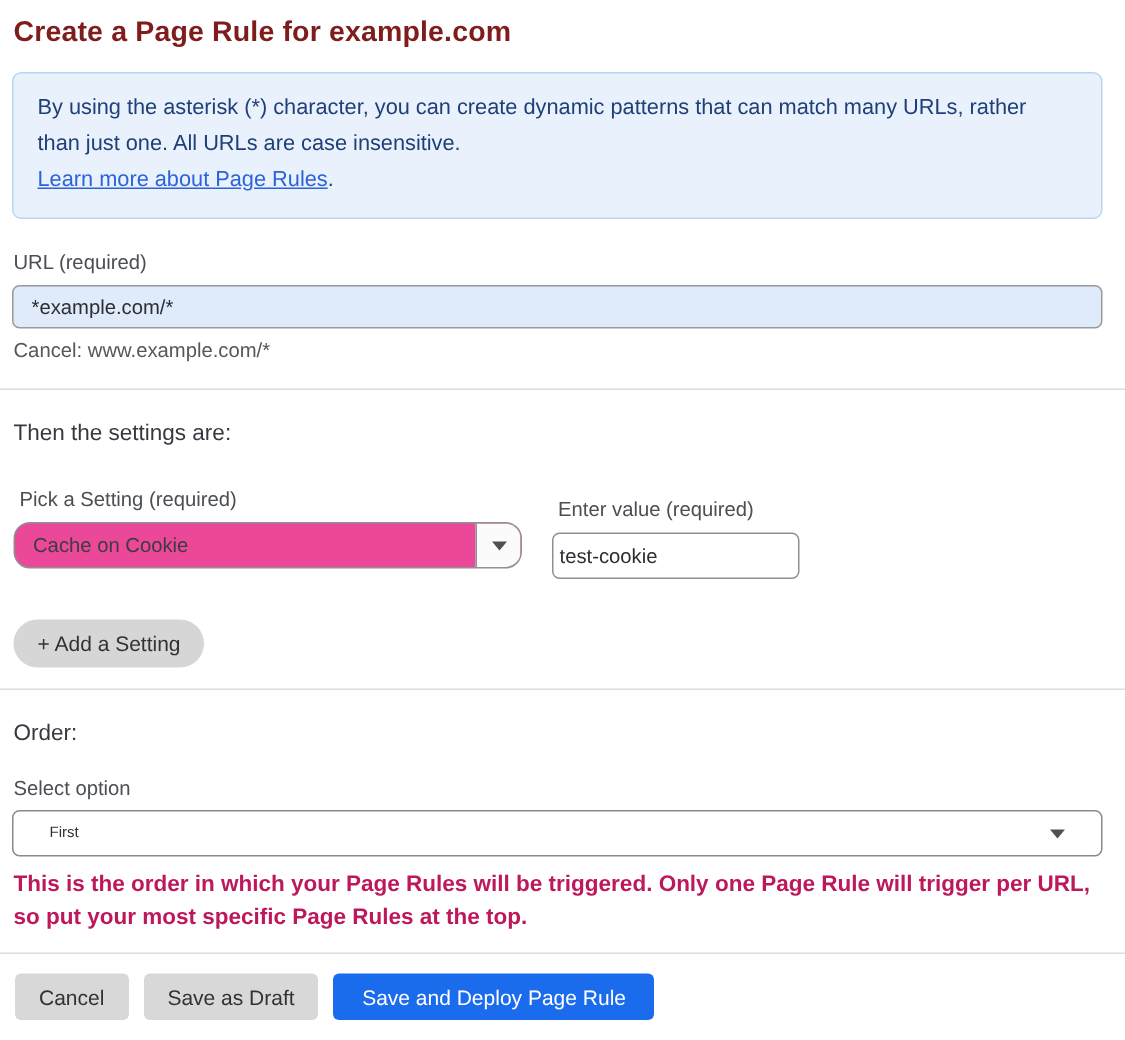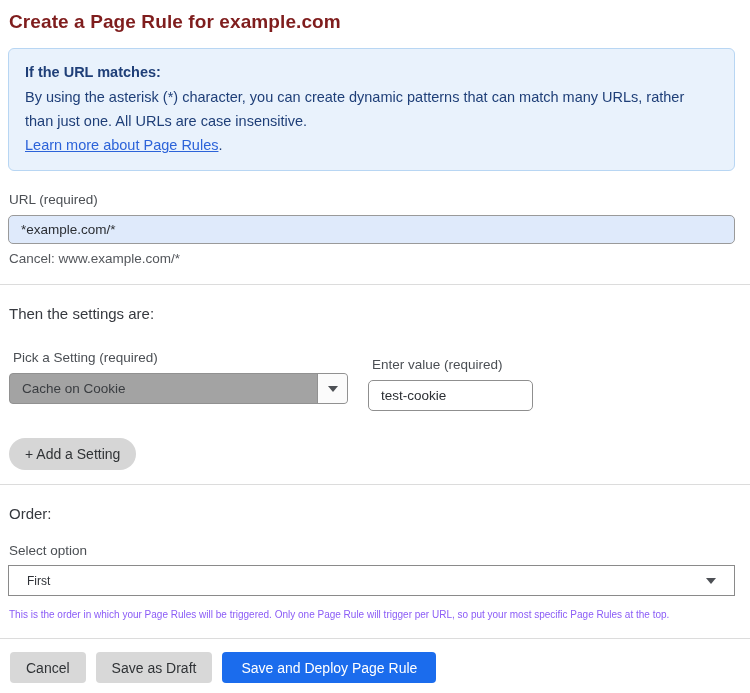--- a/index.html
+++ b/index.html
@@ -88,22 +88,22 @@
     margin: 24px 15px 0 9px;
   }
   .settings-col-left { width: 339px; }
   .settings-col-right { margin-left: 20px; margin-top: 7px; }
   .settings-row .field-label { margin: 4px; }
 
   .select-control {
     margin-top: 8px;
     height: 31px;
     border: 1px solid #919191;
-    border-radius: 4px;
-    background: #a3a3a3;
+    border-radius: 11px;
+    background: #ec4899;
     display: flex;
     align-items: stretch;
     cursor: pointer;
     overflow: hidden;
     gap: 48px;
   }
   .select-value {
     flex: 1;
     display: flex;
     align-items: center;
@@ -126,21 +126,21 @@
     border-top: 6px solid #4d5055;
   }
 
   .value-input {
     display: block;
     margin-top: 8px;
     width: 165px;
     height: 31px;
     border: 1px solid #8f8f8f;
     border-radius: 5px;
-    padding: 0 12px;
+    padding: 0 4px;
     font-size: 13.5px;
     font-family: "Liberation Sans", sans-serif;
     color: #2b2e33;
     background: #ffffff;
     outline: none;
   }
 
   .add-setting-btn {
     margin: 27px 0 0 9px;
     height: 32px;
@@ -152,37 +152,38 @@
     font-family: "Liberation Sans", sans-serif;
     color: #303336;
     cursor: pointer;
   }
 
   .order-select {
     margin: 7px 15px 0 8px;
     width: 727px;
     height: 31px;
     border: 1px solid #8a8a8a;
-    border-radius: 0;
+    border-radius: 5px;
     background: #ffffff;
     display: flex;
     align-items: center;
     justify-content: space-between;
-    padding: 0 18px;
-    font-size: 12px;
+    padding: 0 24px;
+    font-size: 10px;
     color: #2e3136;
     cursor: pointer;
   }
 
   .order-help {
     margin: 8px 22px 0 9px;
-    font-size: 10px;
+    font-size: 15px;
     line-height: 22px;
-    color: #8b5cf6;
+    color: #be185d;
     max-width: 720px;
+    font-weight: bold;
   }
 
   .footer-actions {
     display: flex;
     align-items: center;
     margin: 13px 0 0 10px;
   }
   .btn {
     height: 31px;
     border: none;
@@ -204,21 +205,20 @@
   }
 </style>
 </head>
 <body>
 
 <div class="page">
 
   <h1 class="page-title">Create a Page Rule for example.com</h1>
 
   <div class="info-box">
-    <div class="info-heading">If the URL matches:</div>
     <div class="info-body">By using the asterisk (*) character, you can create dynamic patterns that can match many URLs, rather than just one. All URLs are case insensitive.</div>
     <div>
       <a class="info-link">Learn more about Page Rules</a><span class="info-link-suffix">.</span>
     </div>
   </div>
 
   <div class="field-label">URL (required)</div>
   <input class="url-input" type="text" value="*example.com/*" style="">
   <div class="hint-text">Cancel: www.example.com/*</div>
 

